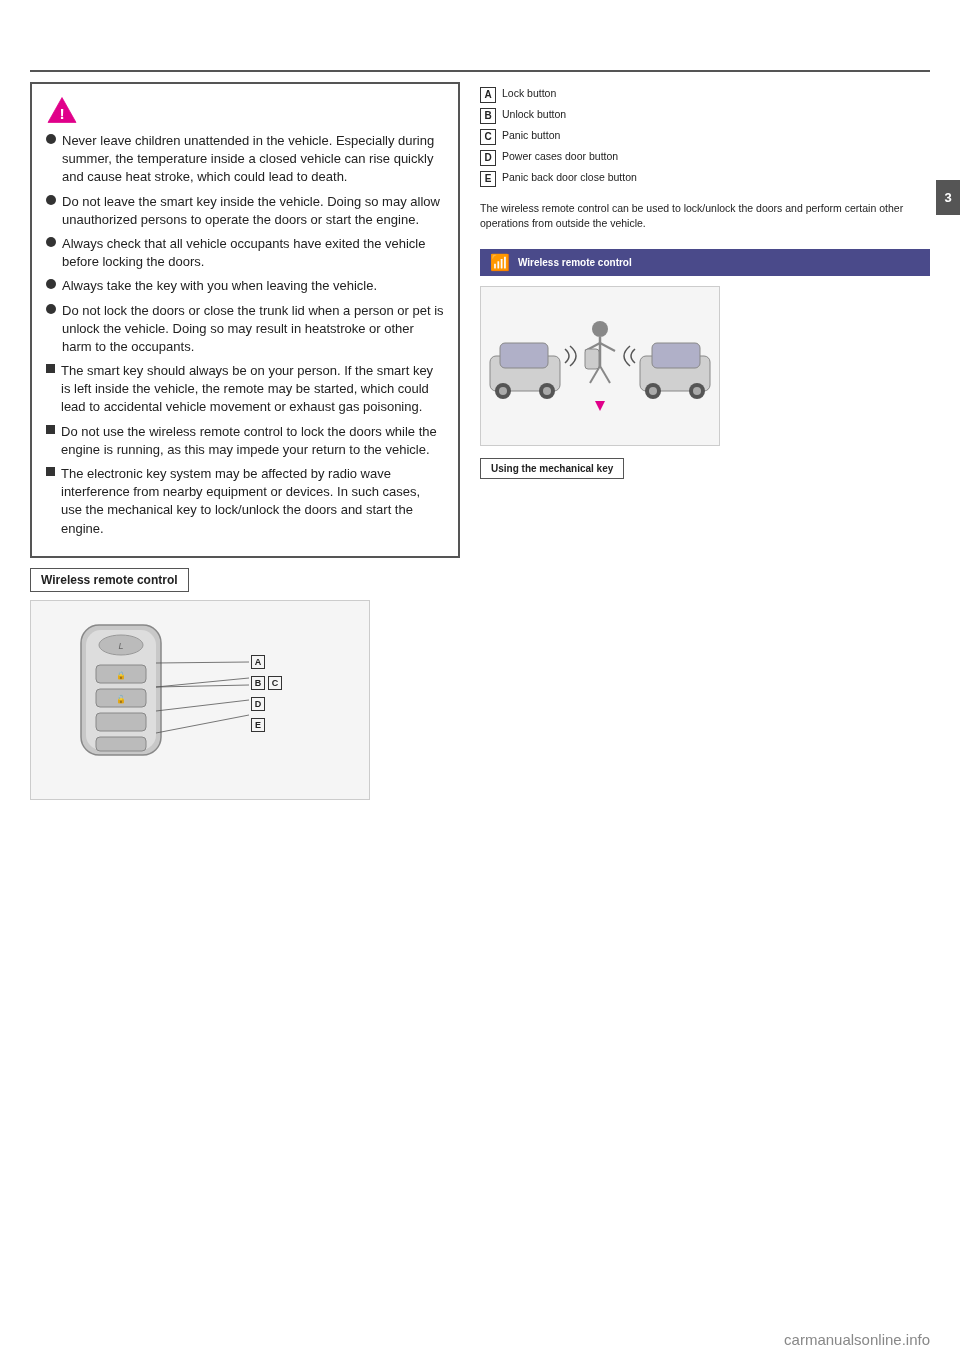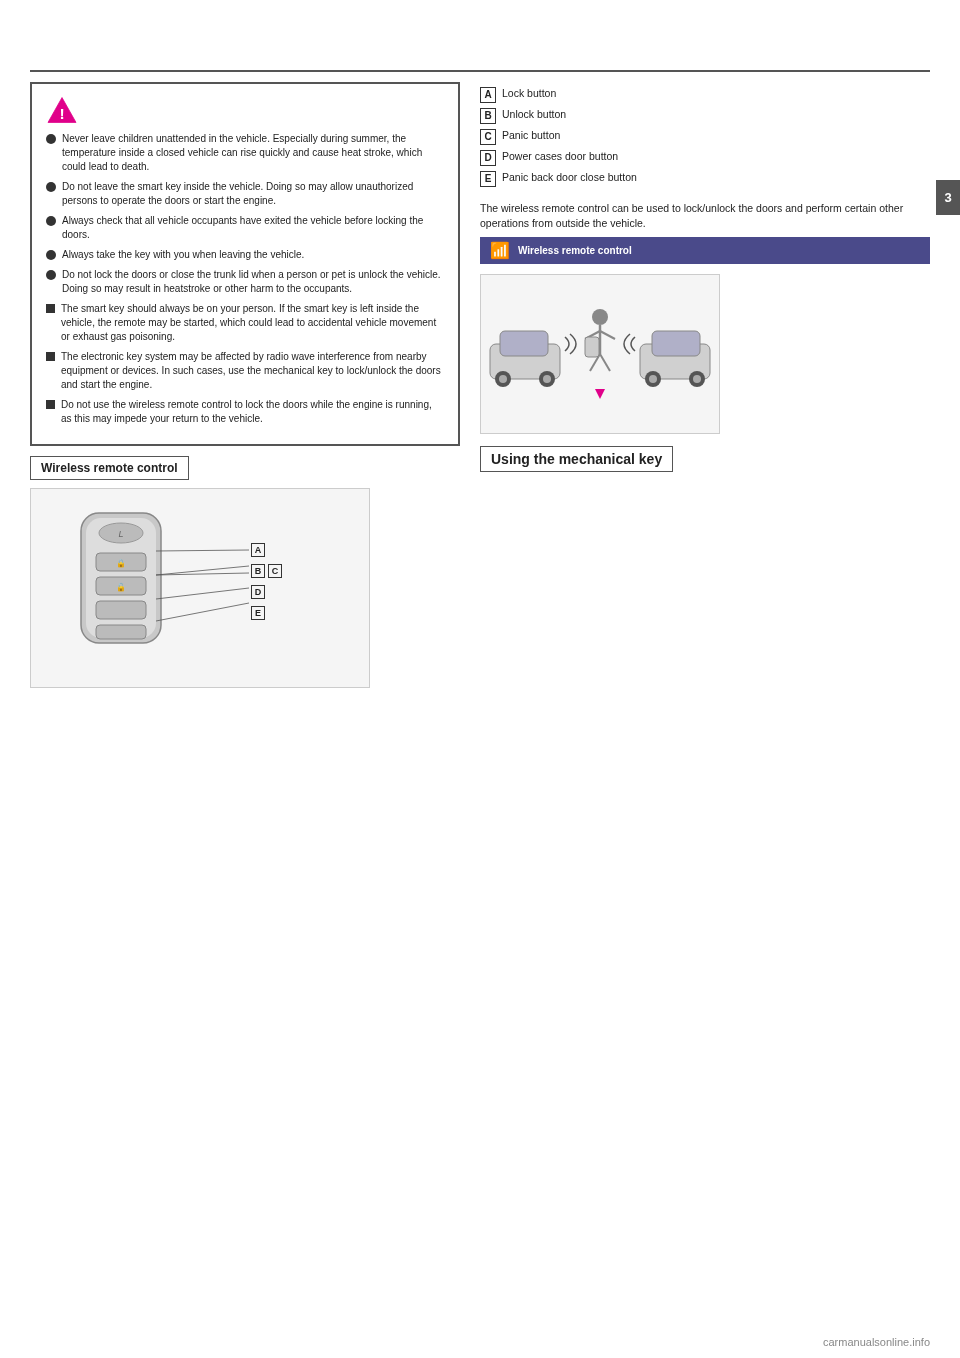--- a/index.html
+++ b/index.html
@@ -60,21 +60,21 @@
       width: 32px;
       height: 28px;
       margin-right: 6px;
       flex-shrink: 0;
     }
 
     .warning-item {
       display: flex;
       align-items: flex-start;
       margin-bottom: 6px;
-      font-size: 10px;
+      font-size: 13px;
       line-height: 1.4;
     }
 
     .bullet-circle {
       width: 10px;
       height: 10px;
       background: #333;
       border-radius: 50%;
       flex-shrink: 0;
       margin-right: 6px;
@@ -160,21 +160,21 @@
 
     .mechanical-key-image {
       width: 240px;
       height: 150px;
     }
 
     
     .caption-box {
       border: 1.5px solid #555;
       padding: 4px 10px;
-      font-size: 14px;
+      font-size: 10px;
       font-weight: bold;
       display: inline-block;
       margin-top: 6px;
       background: #fff;
     }
 
     
     .section-caption {
       border: 1.5px solid #555;
       padding: 4px 10px;
@@ -183,29 +183,29 @@
       display: inline-block;
       margin-bottom: 8px;
       background: #fff;
     }
 
     
     .watermark {
       position: absolute;
       bottom: 10px;
       right: 30px;
-      font-size: 11px;
+      font-size: 15px;
       color: #888;
     }
 
     
     .text-block {
       font-size: 10.5px;
       line-height: 1.45;
-      margin-bottom: 6px;
+      margin-bottom: 18px;
     }
 
     
     .right-content {
       padding-top: 4px;
     }
 
     
     .mech-section {
       margin-top: 10px;
@@ -251,25 +251,25 @@
         <div class="warning-item">
           <div class="bullet-circle"></div>
           <span>Do not lock the doors or close the trunk lid when a person or pet is unlock the vehicle. Doing so may result in heatstroke or other harm to the occupants.</span>
         </div>
         <div class="warning-item">
           <div class="bullet-square"></div>
           <span>The smart key should always be on your person. If the smart key is left inside the vehicle, the remote may be started, which could lead to accidental vehicle movement or exhaust gas poisoning.</span>
         </div>
         <div class="warning-item">
           <div class="bullet-square"></div>
+          <span>Do not use the wireless remote control to lock the doors while the engine is running, as this may impede your return to the vehicle.</span>
+        </div>
+        <div class="warning-item">
+          <div class="bullet-square"></div>
           <span>The electronic key system may be affected by radio wave interference from nearby equipment or devices. In such cases, use the mechanical key to lock/unlock the doors and start the engine.</span>
-        </div>
-        <div class="warning-item">
-          <div class="bullet-square"></div>
-          <span>Do not use the wireless remote control to lock the doors while the engine is running, as this may impede your return to the vehicle.</span>
         </div>
       </div>
 
       
       <div class="section-caption">
         <span>Wireless remote control</span>
       </div>
 
       
       <div class="image-box" style="height:200px; width:340px;">

